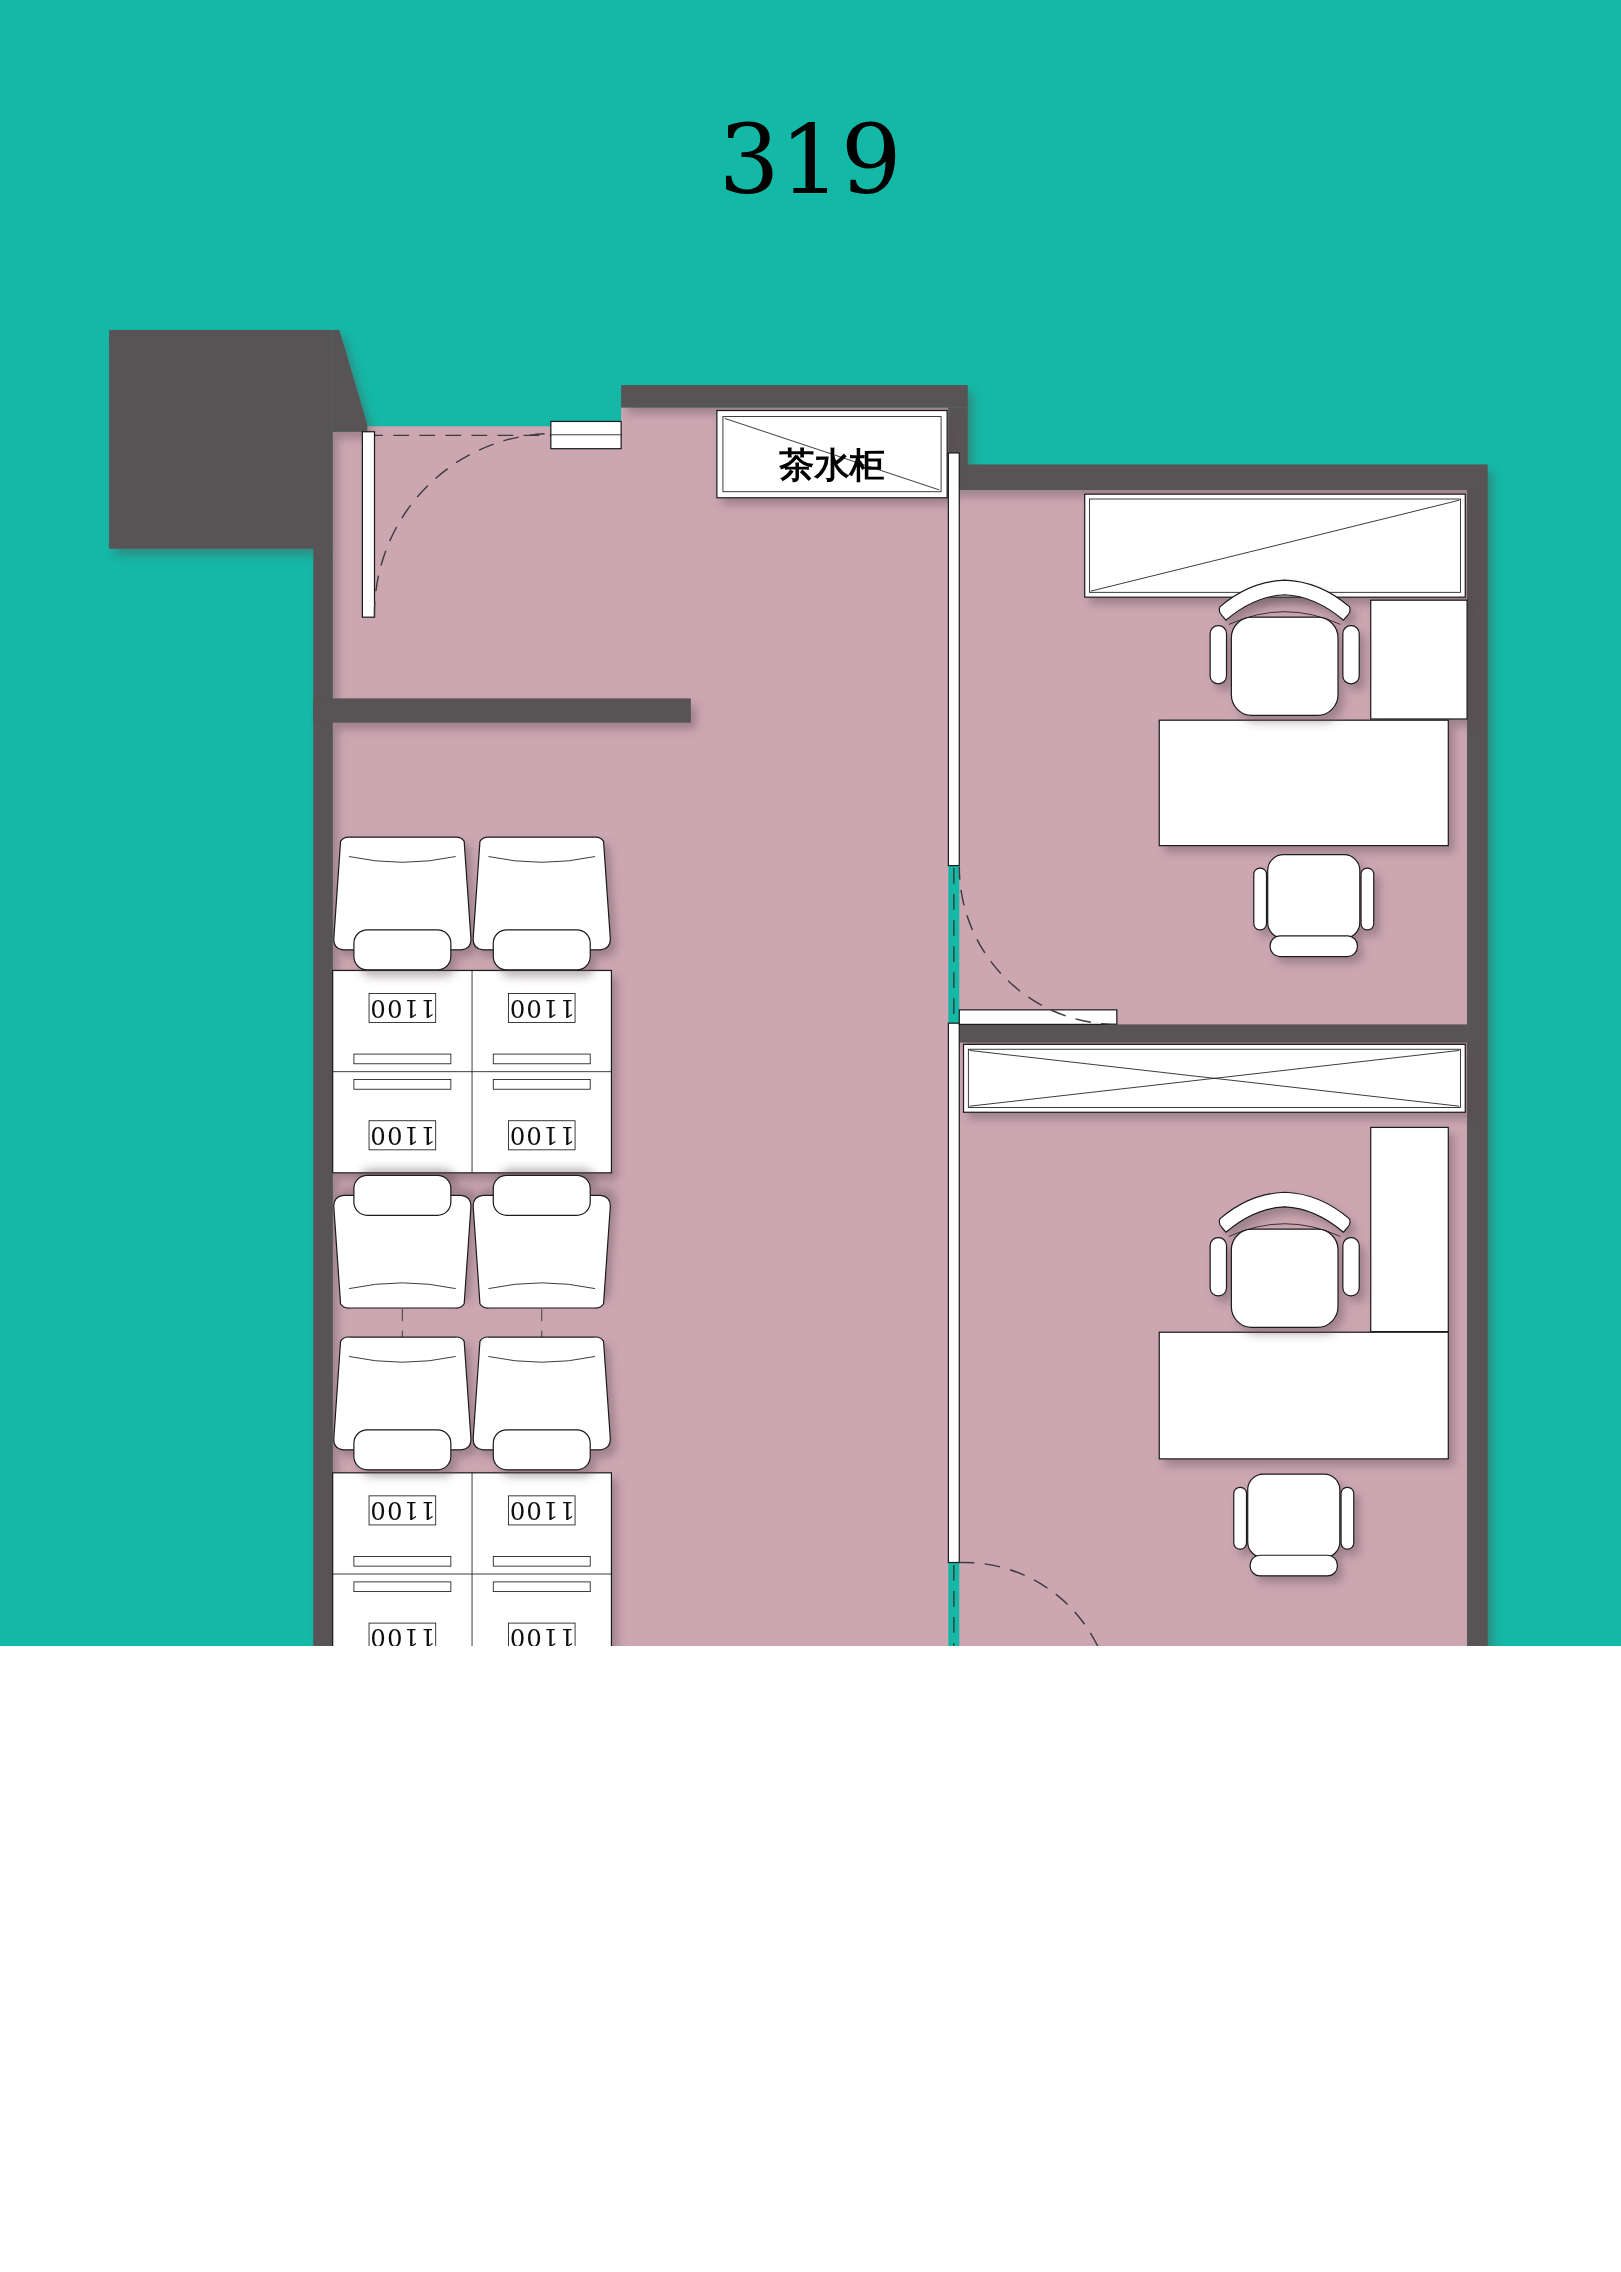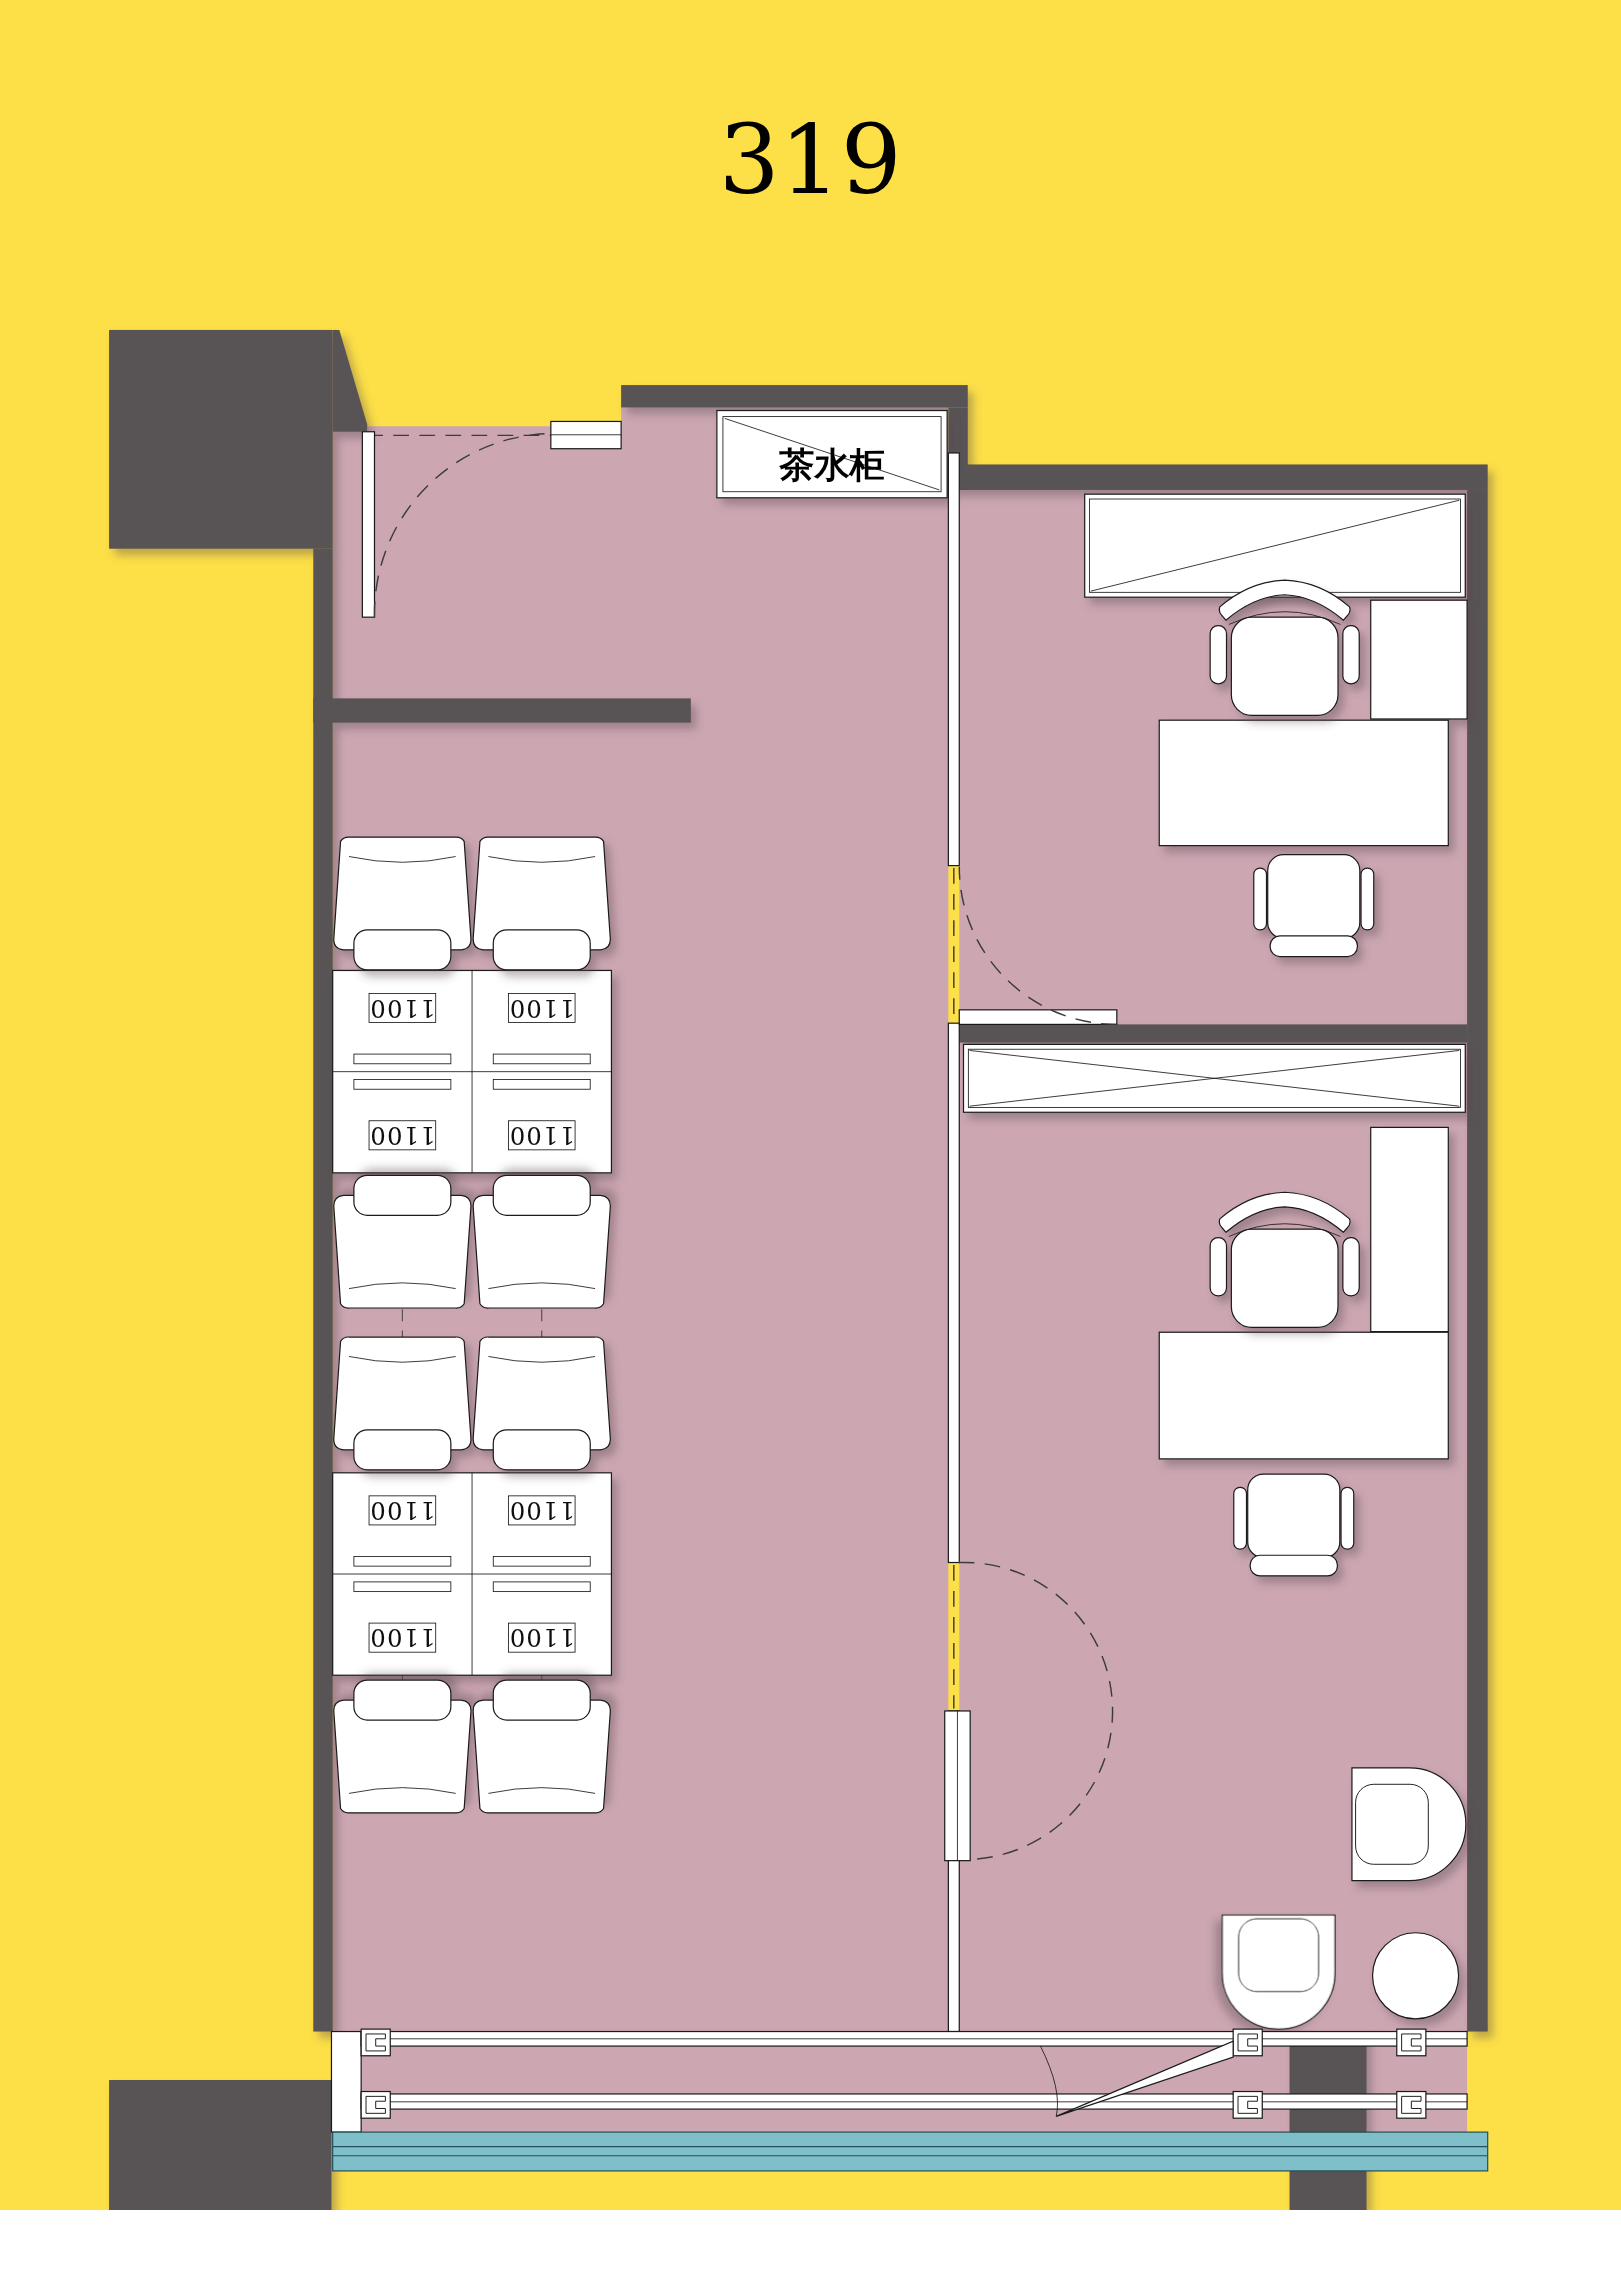--- a/index.html
+++ b/index.html
@@ -1,16 +1,16 @@
 <!DOCTYPE html>
 <html style="--floor: #cca7b2; --wall: #585254; --glazing: #7fbfca; --glazing_dark: #23505b; --line: #1a1a1a;font-size:9.7px"><head>
 <meta charset="utf-8">
 <style>
   html,body{margin:0;padding:0;background:#fff;}
-  .stage{width:1621px;height:2210px;position:relative;background:#fde047;font-family:"Liberation Sans",sans-serif;}
+  .stage{width:1621px;height:1646px;position:relative;background:#14b8a6;font-family:"Liberation Sans",sans-serif;}
   svg{display:block;}
   .wall{fill:var(--wall,#585254);}
   .floor{fill:var(--floor,#cca7b2);}
   .glaz{fill:var(--glazing,#7fbfca);stroke:var(--glazing_dark,#23505b);stroke-width:2;}
   .glazline{stroke:var(--glazing_dark,#23505b);stroke-width:2;}
   .wht{fill:#ffffff;stroke:var(--line,#1a1a1a);stroke-width:2;}
   .thin{fill:none;stroke:var(--line,#1a1a1a);stroke-width:1.4;}
   .dash{fill:none;stroke:#3c3c3c;stroke-width:2.4;stroke-dasharray:26 17;}
   .cline{fill:none;stroke:#4a4a4a;stroke-width:1.8;stroke-dasharray:20 15;}
   .lbl1100{font-family:"DejaVu Serif",serif;font-size:40px;fill:#111;letter-spacing:2px;}

